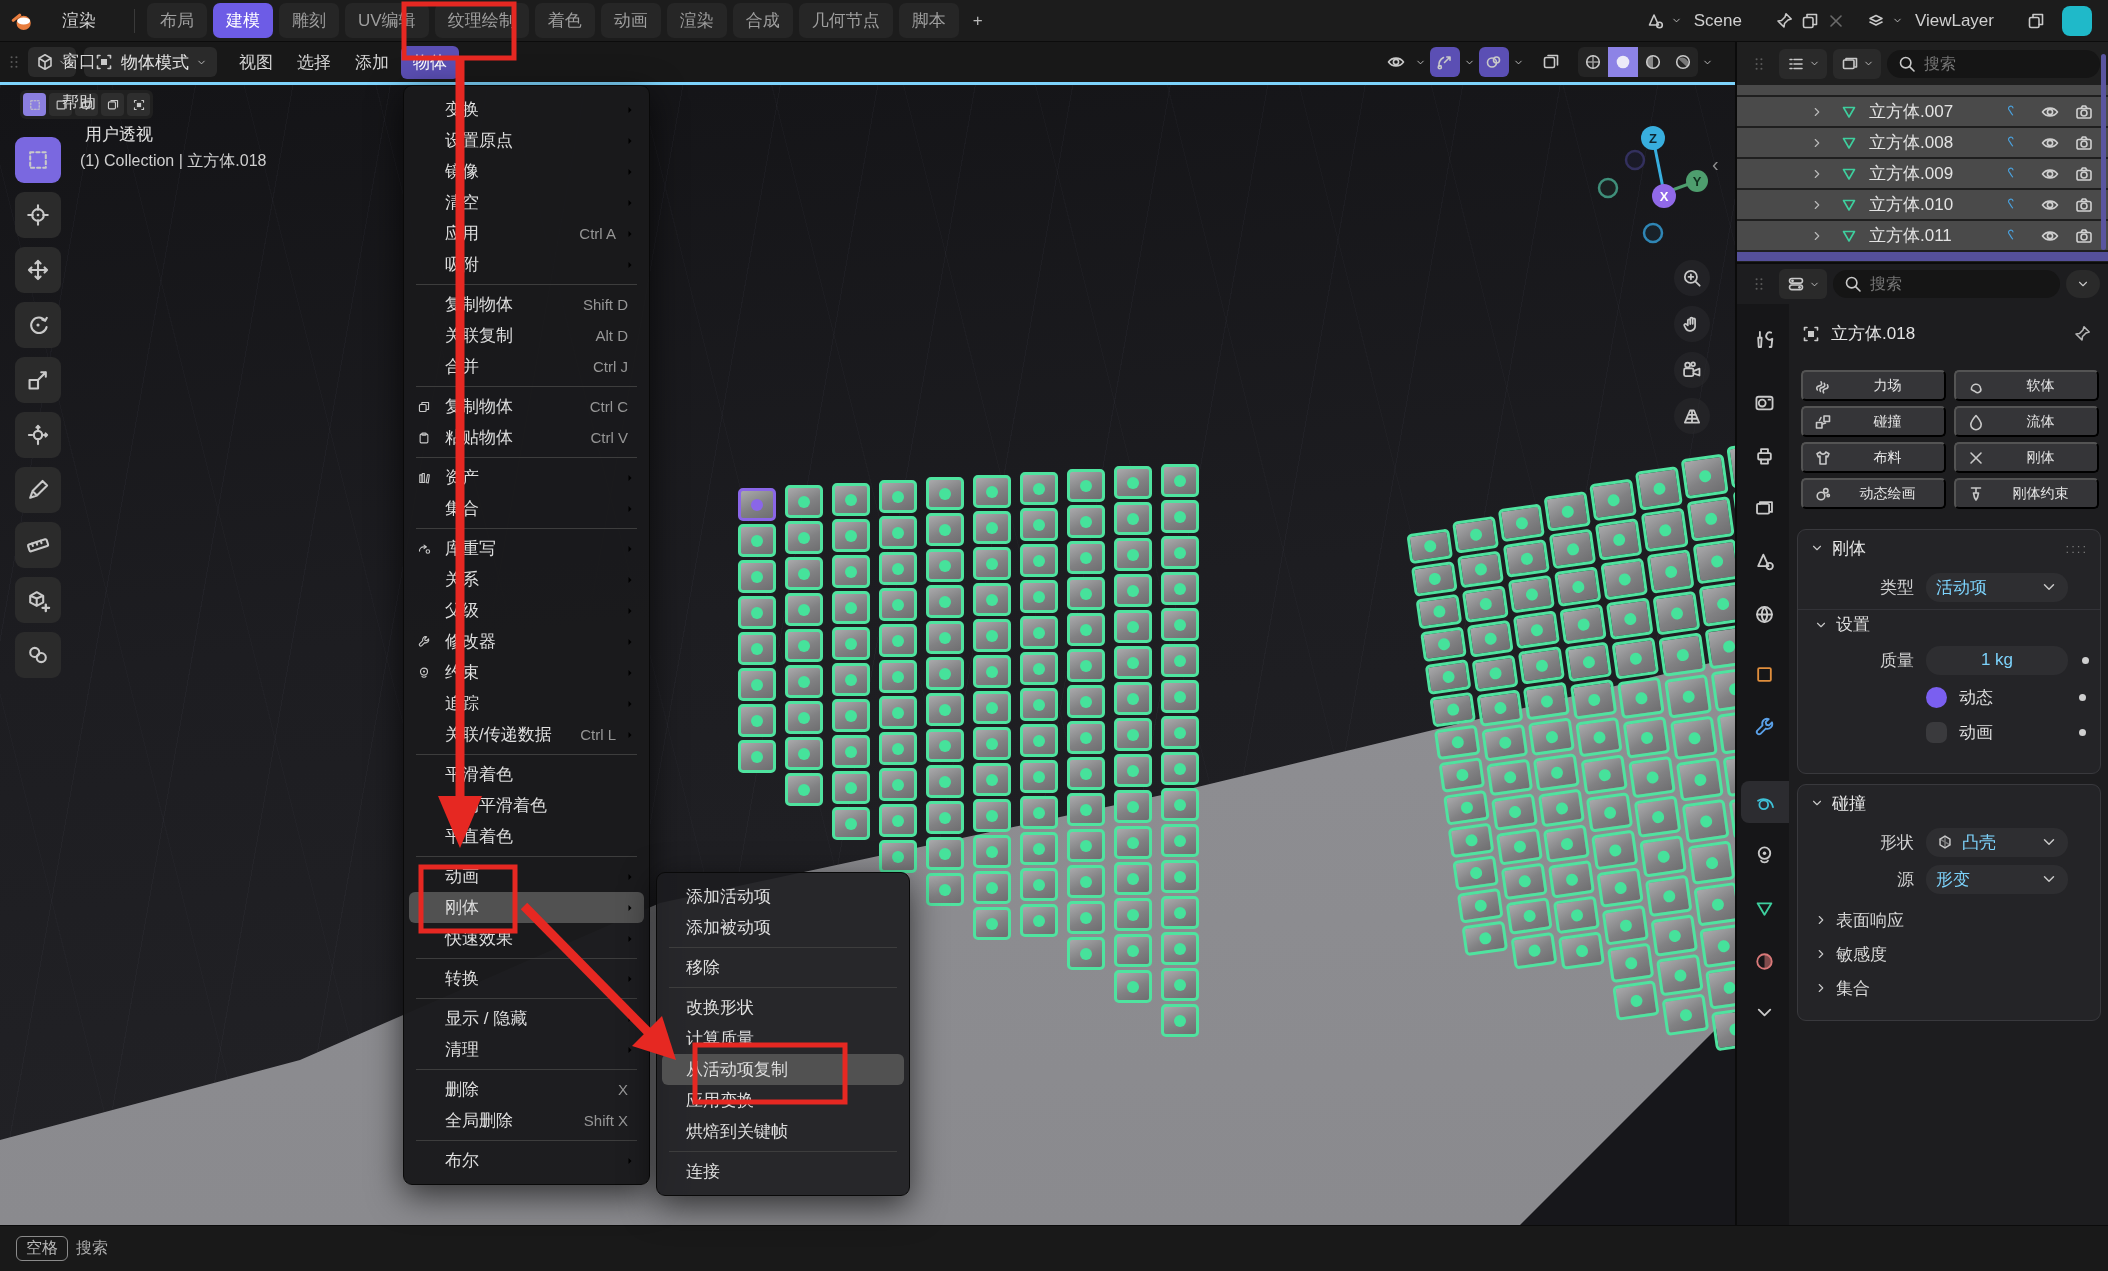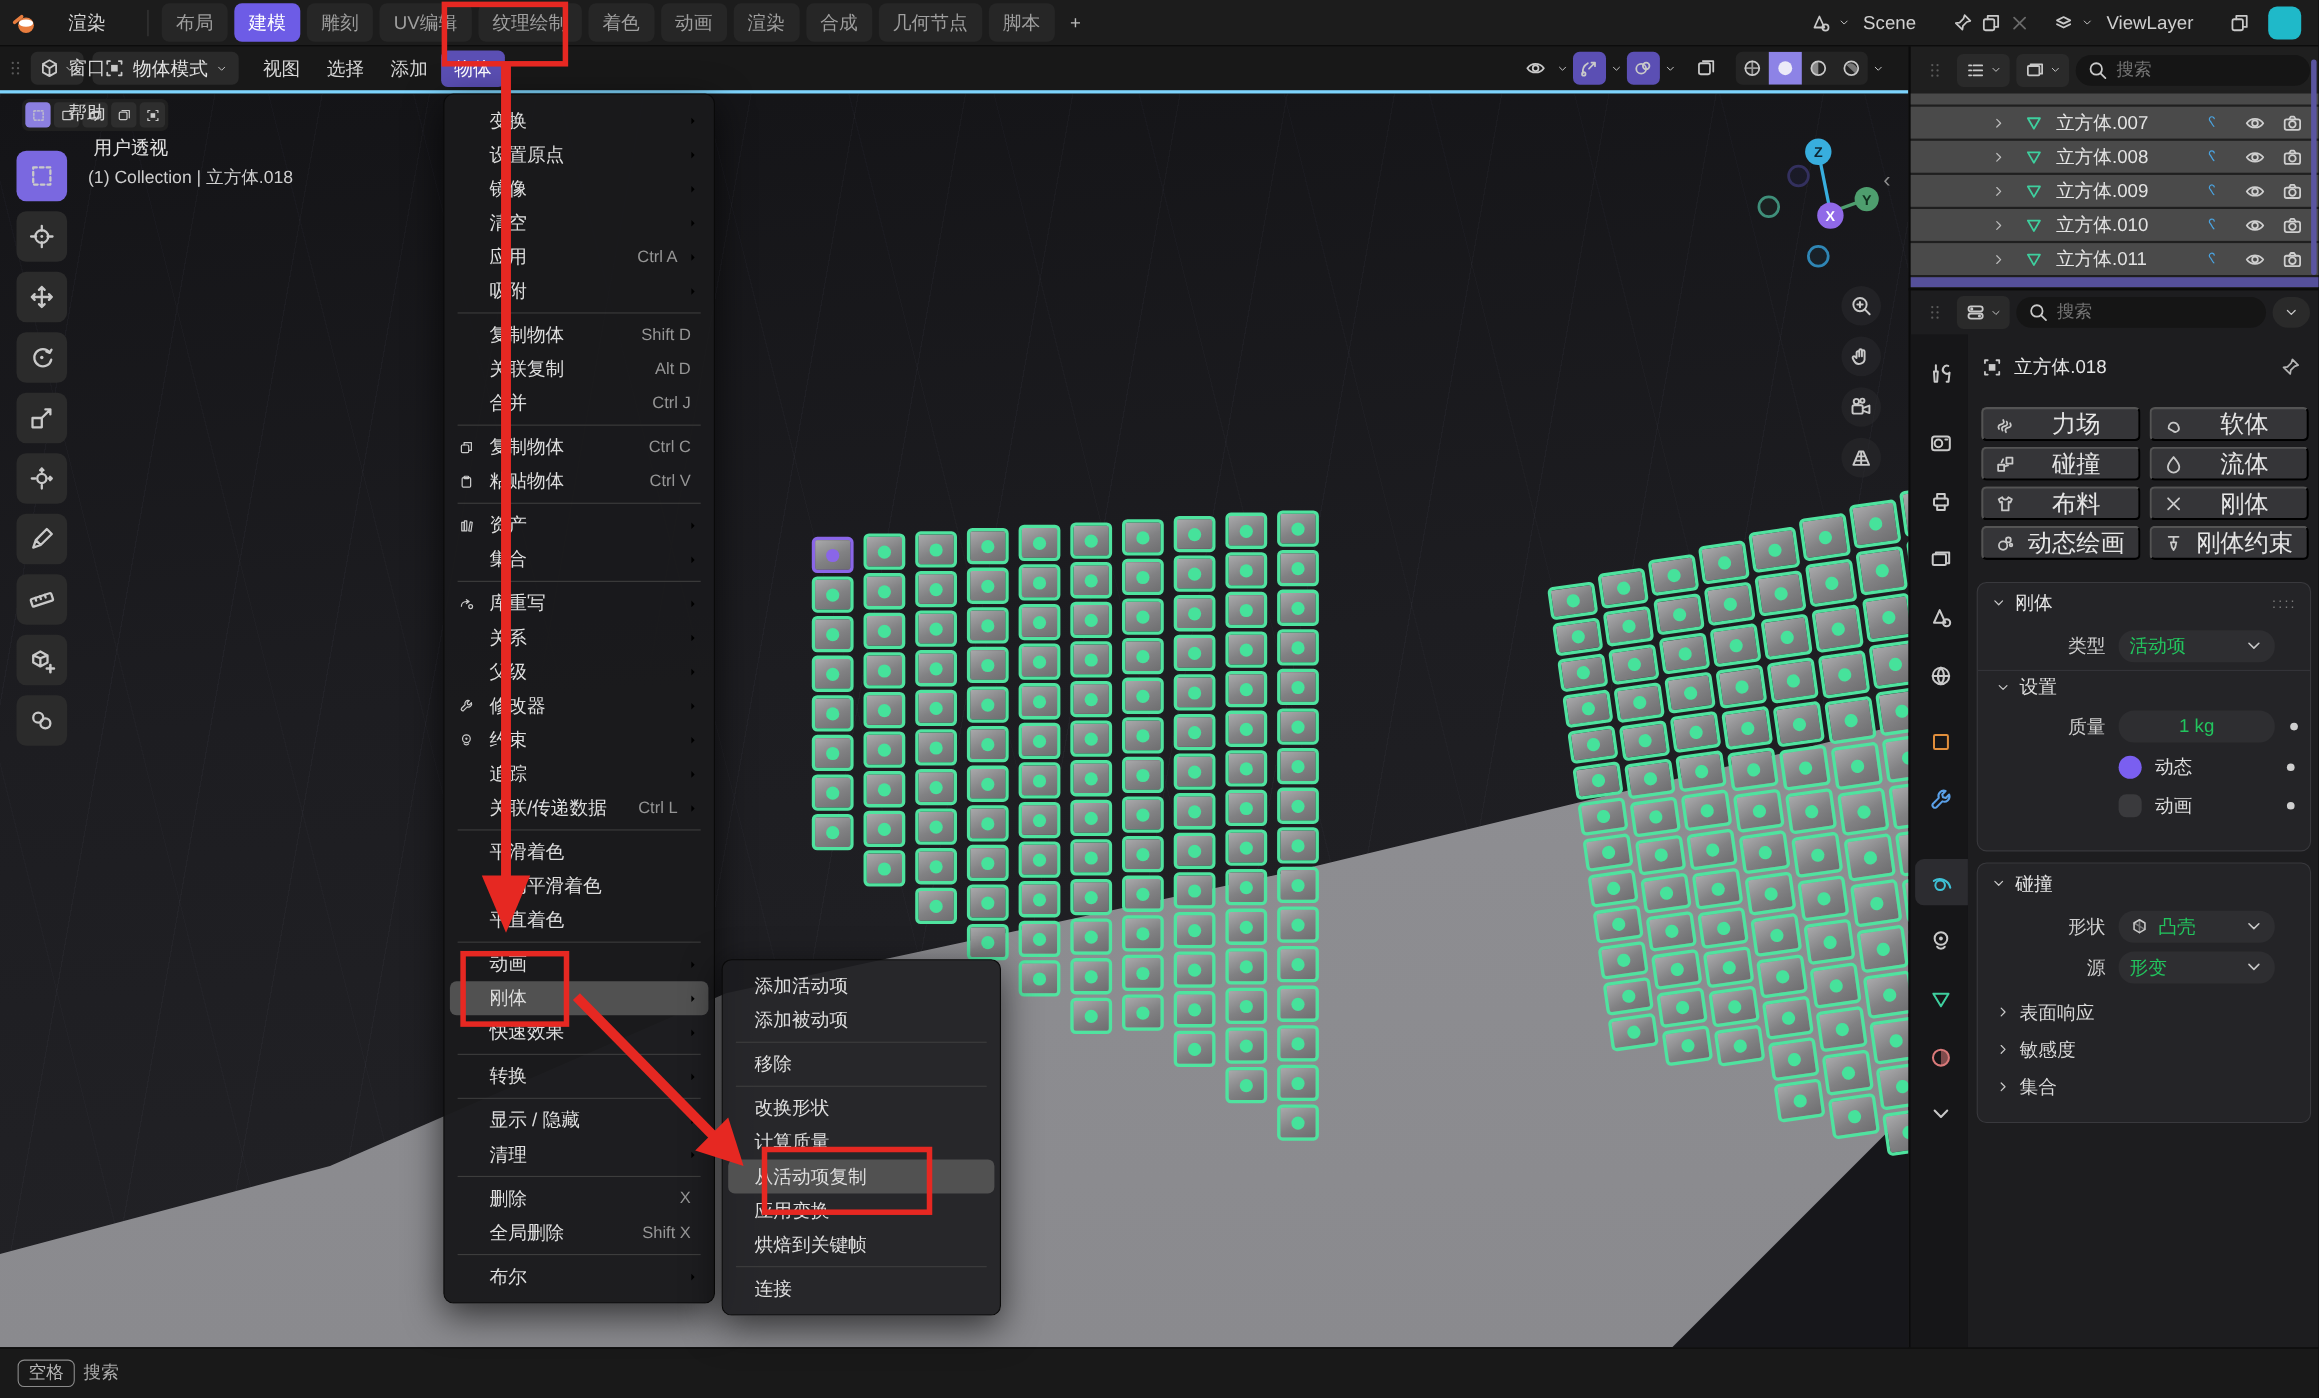--- a/index.html
+++ b/index.html
@@ -124,28 +124,28 @@
   .props-header{height:40px;display:flex;align-items:center;gap:6px;padding:0 8px;}
   .roundbtn{width:34px;height:28px;border-radius:14px;background:#2a2a2a;display:flex;align-items:center;justify-content:center;color:#bbb;}
   .tabcol{position:absolute;left:0;top:40px;bottom:0;width:52px;background:#161618;display:flex;flex-direction:column;align-items:center;}
   .ptab{position:absolute;left:4px;width:46px;height:42px;border-radius:8px 0 0 8px;display:flex;align-items:center;justify-content:center;color:#b9b9b9;}
   .ptab.active{background:#2c2c30;width:48px;}
   .ptab .icon{width:23px;height:23px;}
   .pcontent{position:absolute;left:52px;right:0;top:40px;bottom:0;}
   .p-breadcrumb{position:absolute;left:12px;top:18px;display:flex;align-items:center;gap:10px;color:#e5e5e5;}
   .p-pin{position:absolute;right:16px;top:20px;color:#b5b5b5;}
   .phys-grid{position:absolute;left:12px;top:66px;width:298px;display:grid;grid-template-columns:1fr 1fr;gap:5px 8px;}
-  .physbtn{height:31px;background:#353538;border-radius:5px;display:flex;align-items:center;padding:0 10px;gap:8px;color:#e6e6e6;font-size:22px;}
+  .physbtn{height:31px;background:#353538;border-radius:5px;display:flex;align-items:center;padding:0 10px;gap:8px;color:#e6e6e6;font-size:14px;}
   .physbtn .txt{flex:1;text-align:center;}
   .panel{position:absolute;left:8px;width:304px;background:#242427;border:1px solid #39393d;border-radius:9px;}
   .panel-head{height:36px;display:flex;align-items:center;gap:8px;padding:0 12px;color:#e8e8e8;}
   .panel-head .dots{margin-left:auto;color:#7a7a7a;letter-spacing:2px;font-size:13px;}
   .prow{height:32px;display:flex;align-items:center;padding-left:8px;margin-top:5px;}
   .prow .plabel{width:108px;text-align:right;color:#cfcfcf;margin-right:12px;white-space:nowrap;}
-  .pill{height:29px;background:#2e2e31;border-radius:14px;display:flex;align-items:center;padding:0 10px;gap:8px;color:#22c55e;width:142px;}
+  .pill{height:29px;background:#2e2e31;border-radius:14px;display:flex;align-items:center;padding:0 10px;gap:8px;color:#7dd3fc;width:142px;}
   .pill .pv{flex:1;}
   .pill.centered .pv{text-align:center;}
   .pill .icon{width:18px;height:18px;}
   .adot{width:7px;height:7px;border-radius:50%;background:#cfcfcf;margin-left:14px;}
   .subhead{height:30px;display:flex;align-items:center;gap:8px;padding:0 16px;color:#dedede;border-top:1px solid #333338;margin-top:6px;}
   .cb{width:21px;height:21px;border-radius:7px;background:#3a3a3d;display:flex;align-items:center;justify-content:center;color:#fff;font-size:13px;}
   .cb.on{background:#7a5ff0;border-radius:11px;}
   .cbrow-label{margin-left:12px;color:#dedede;flex:1;}
   .collapse-row{height:34px;display:flex;align-items:center;gap:8px;padding:0 16px;color:#d8d8d8;}
 

